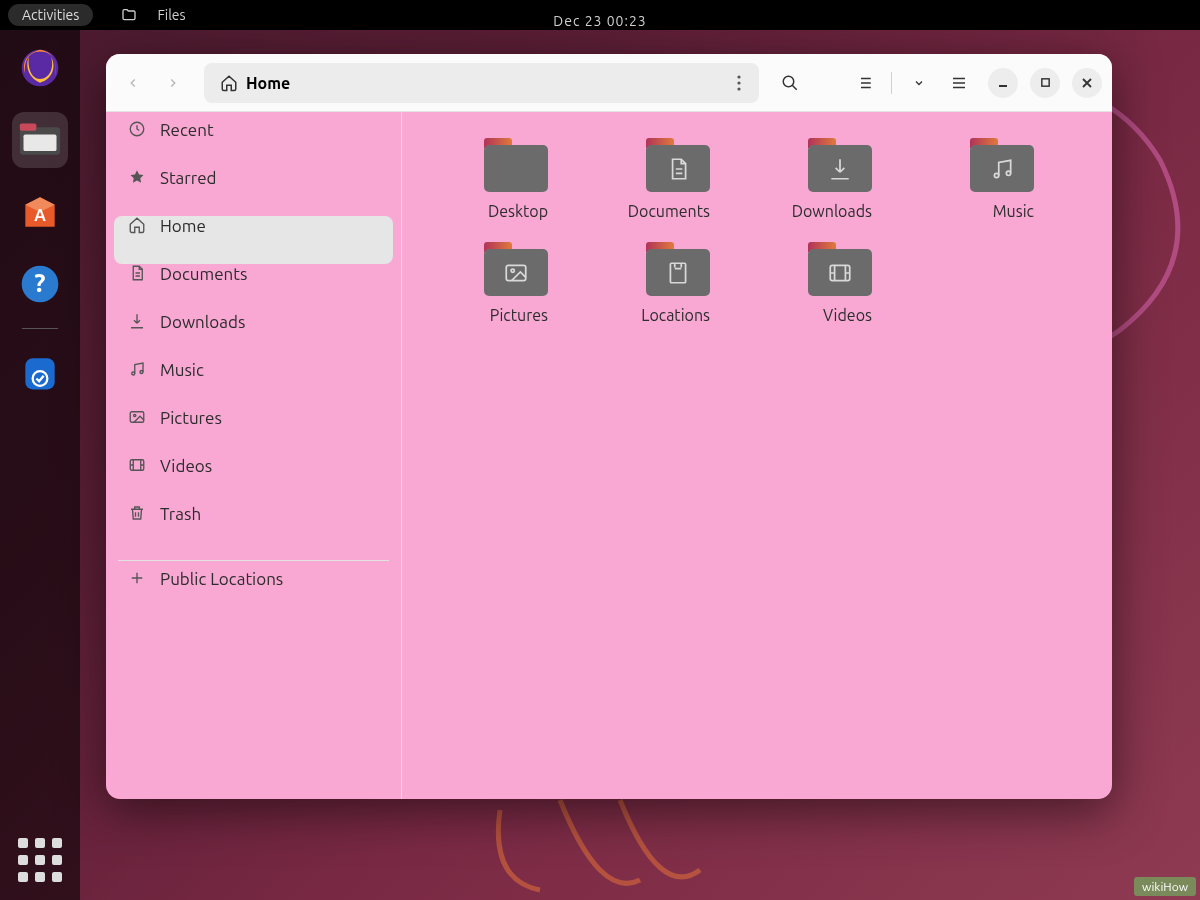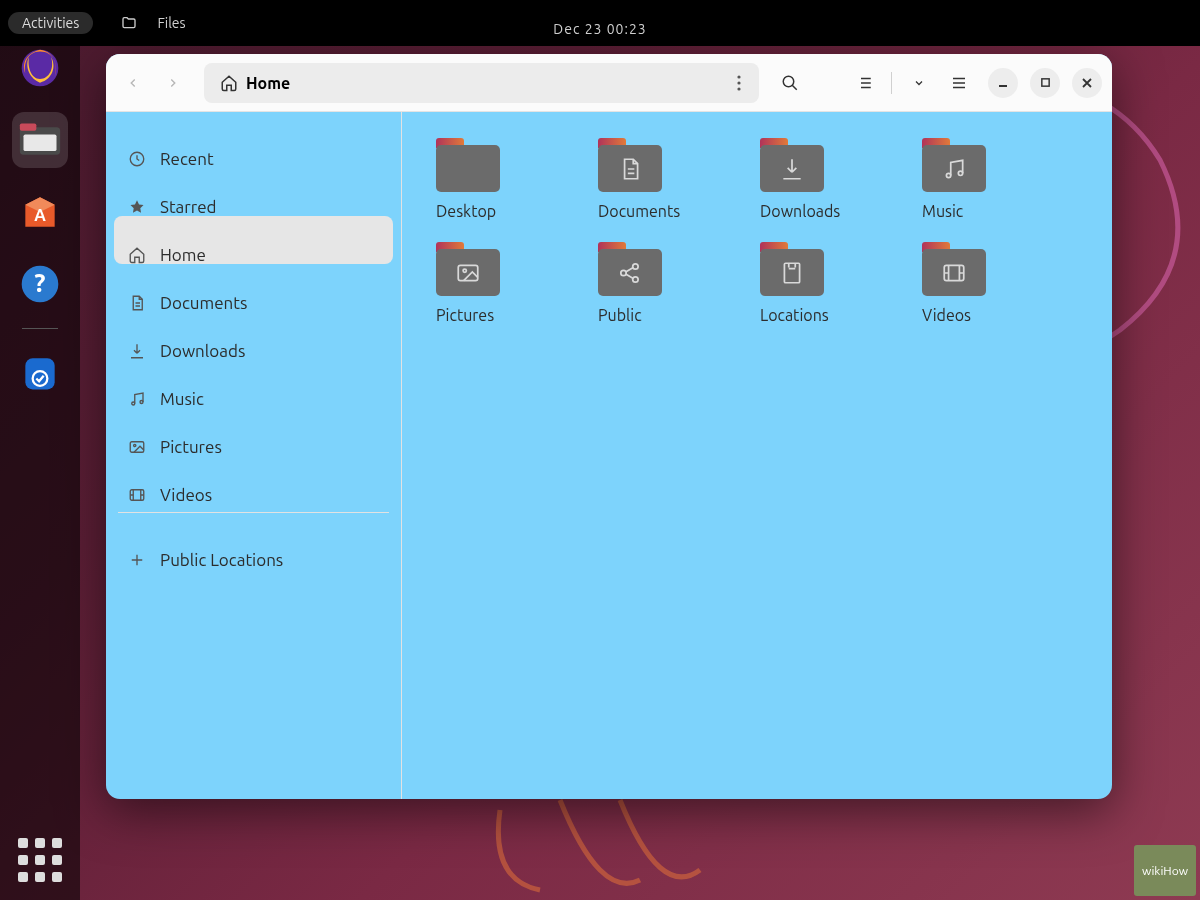--- a/index.html
+++ b/index.html
@@ -8,21 +8,21 @@
   font-family: 'Ubuntu', 'Cantarell', system-ui, sans-serif;
   background: linear-gradient(135deg, #4a1a2e 0%, #5b1e35 30%, #7a2944 60%, #8e3a52 100%);
   overflow: hidden;
   position: relative;
 }
 .wallpaper-art { position:absolute; inset:0; pointer-events:none; }
 .wallpaper-art svg { width:100%; height:100%; }
 
 
 .topbar {
-  position: absolute; top: 0; left: 0; right: 0; height: 46px;
+  position: absolute; top: 0; left: 0; right: 0; height: 30px;
   background: #000; color: #cfcfcf;
   display: flex; align-items: center; padding: 0 8px;
   font-size: 14px; z-index: 10;
 }
 .activities-btn {
   background: #2b2b2b; border-radius: 14px;
   padding: 3px 14px; color: #ddd; cursor: pointer;
 }
 .files-ind { display:flex; align-items:center; gap:20px; margin-left:28px; }
 .clock { position:absolute; left:50%; transform:translateX(-50%); letter-spacing:1px;margin-top:12px; }
@@ -36,54 +36,54 @@
 }
 .dock-btn { width:56px; height:56px; border-radius:12px; display:flex; align-items:center; justify-content:center; cursor:pointer; }
 .dock-btn.active { background: rgba(255,255,255,0.14); }
 .dock-sep { width:36px; height:1px; background:#555; }
 .apps-grid { position:absolute; bottom:18px; display:grid; grid-template-columns:repeat(3,10px); grid-template-rows:repeat(3,10px); gap:7px; cursor:pointer; }
 .apps-grid div { width:10px; height:10px; background:#ddd; border-radius:2px; }
 
 
 .window {
   position:absolute; top:54px; left:106px; width:1006px; height:745px;
-  background:#7dd3fc; border-radius:14px; overflow:hidden;
+  background:#f9a8d4; border-radius:14px; overflow:hidden;
   box-shadow: 0 12px 48px rgba(0,0,0,0.5);
   display:flex; flex-direction:column;
 }
 .headerbar {
   height:58px; background:#fbfbfb; border-bottom:1px solid #e4e4e4;
   display:flex; align-items:center; padding:0 10px; gap:6px;
 }
 .nav-btn { width:34px; height:34px; display:flex; align-items:center; justify-content:center; border-radius:6px; cursor:pointer; color:#333; }
 .nav-btn.disabled { color:#b8b8b8; cursor:default; }
 .path-bar { flex:1; margin:0 8px; height:40px; background:#ececec; border-radius:8px; display:flex; align-items:center; padding:0 6px; }
 .path-seg { display:flex; align-items:center; gap:8px; padding:4px 10px; border-radius:6px; font-weight:600; font-size:16px; }
 .path-more { margin-left:auto; width:28px; display:flex; justify-content:center; cursor:pointer; }
 .header-sep { width:1px; height:22px; background:#d0d0d0; margin:0 4px; }
 .win-btn { width:30px; height:30px; border-radius:50%; background:#ededed; display:flex; align-items:center; justify-content:center; cursor:pointer; margin-left:6px; color:#333;}
 
 .body { flex:1; display:flex; }
 .sidebar { width:296px; border-right:1px solid #e2e2e2; padding:8px; }
-.side-item { display:flex; align-items:flex-end; gap:14px; height:48px; padding:0 14px; border-radius:8px; font-size:17px; color:#2c2c2c; cursor:pointer; }
+.side-item { display:flex; align-items:flex-start; gap:14px; height:48px; padding:0 14px; border-radius:8px; font-size:17px; color:#2c2c2c; cursor:pointer; }
 .side-item.selected { background:#e6e6e6; }
 .side-sep { height:1px; background:#e2e2e2; margin:8px 4px; }
 .side-icon { width:18px; height:18px; color:#555; }
 
 .main { flex:1; padding:26px 34px; }
 .grid { display:flex; flex-wrap:wrap; gap:22px 50px; }
-.folder { width:112px; display:flex; flex-direction:column; align-items:flex-start; gap:10px; cursor:pointer; }
+.folder { width:112px; display:flex; flex-direction:column; align-items:flex-end; gap:10px; cursor:pointer; }
 .folder-label { font-size:16px; color:#2c2c2c; }
 .folder-icon { width:64px; height:54px; position:relative; }
 .folder-icon .tab { position:absolute; top:0; left:0; width:28px; height:10px; border-radius:3px 3px 0 0; }
 .folder-icon .body { position:absolute; top:7px; left:0; right:0; bottom:0; border-radius:5px; background:#6b6b6b; display:flex; align-items:center; justify-content:center; }
 .folder-icon .tab{ background:linear-gradient(90deg,#b0335a,#e07a3a);} 
 .glyph { color:#d9d9d9; }
 
-.watermark { position:absolute; right:4px; bottom:4px; background:#7a8a5a; color:#fff; font-size:12px; padding:19px 8px; border-radius:3px; }
+.watermark { position:absolute; right:4px; bottom:4px; background:#7a8a5a; color:#fff; font-size:12px; padding:3px 8px; border-radius:3px; }
 </style>
 </head>
 <body>
 
 <div class="wallpaper-art">
 <svg viewBox="0 0 1200 900">
   <path d="M 940 80 Q 1100 60 1160 160 Q 1210 260 1120 330 Q 1050 380 980 340" stroke="#c85a9a" stroke-width="5" fill="none" opacity="0.7"></path>
   <path d="M 560 800 Q 600 900 640 880 M 620 800 Q 660 900 700 870 M 500 810 Q 490 880 540 890" stroke="#d86a3a" stroke-width="5" fill="none" opacity="0.6"></path>
 </svg>
 </div>
@@ -265,20 +265,26 @@
           </svg>
           <span>Pictures</span>
         </div>
         <div class="side-item">
           <svg class="side-icon" viewBox="0 0 24 24" fill="none" stroke="currentColor" stroke-width="1.8">
             <rect x="3" y="5" width="18" height="14" rx="2"></rect>
             <path d="M7 5v14M17 5v14M3 12h4M17 12h4"></path>
           </svg>
           <span>Videos</span>
         </div>
+        <div class="side-item">
+          <svg class="side-icon" viewBox="0 0 24 24" fill="none" stroke="currentColor" stroke-width="1.8">
+            <path d="M4 7h16M9 7V4h6v3M6 7l1 13h10l1-13M10 11v6M14 11v6"></path>
+          </svg>
+          <span>Trash</span>
+        </div>
         <div class="side-sep"></div>
         <div class="side-item">
           <svg class="side-icon" viewBox="0 0 24 24" fill="none" stroke="currentColor" stroke-width="1.8">
             <path d="M12 5v14M5 12h14"></path>
           </svg>
           <span>Public Locations</span>
         </div>
       </div>
     <div class="main">
       <div class="grid" id="folder-grid">
@@ -337,34 +343,20 @@
                 </svg>
               </div>
     </div>
     <span class="folder-label">Pictures</span>
           </div>
           <div class="folder">
     <div class="folder-icon ">
       <div class="tab"></div>
       <div class="body">
                 <svg class="glyph" width="26" height="26" viewBox="0 0 24 24" fill="none" stroke="currentColor" stroke-width="1.6">
-                  <circle cx="6" cy="12" r="2.5"></circle>
-                  <circle cx="17" cy="6" r="2.5"></circle>
-                  <circle cx="17" cy="18" r="2.5"></circle>
-                  <path d="M8 11l7-4M8 13l7 4"></path>
-                </svg>
-              </div>
-    </div>
-    <span class="folder-label">Public</span>
-          </div>
-          <div class="folder">
-    <div class="folder-icon ">
-      <div class="tab"></div>
-      <div class="body">
-                <svg class="glyph" width="26" height="26" viewBox="0 0 24 24" fill="none" stroke="currentColor" stroke-width="1.6">
                   <rect x="5" y="3" width="14" height="18" rx="1"></rect>
                   <path d="M9 3v4M15 3v4M9 8h6"></path>
                 </svg>
               </div>
     </div>
     <span class="folder-label">Locations</span>
           </div>
           <div class="folder">
     <div class="folder-icon ">
       <div class="tab"></div>

